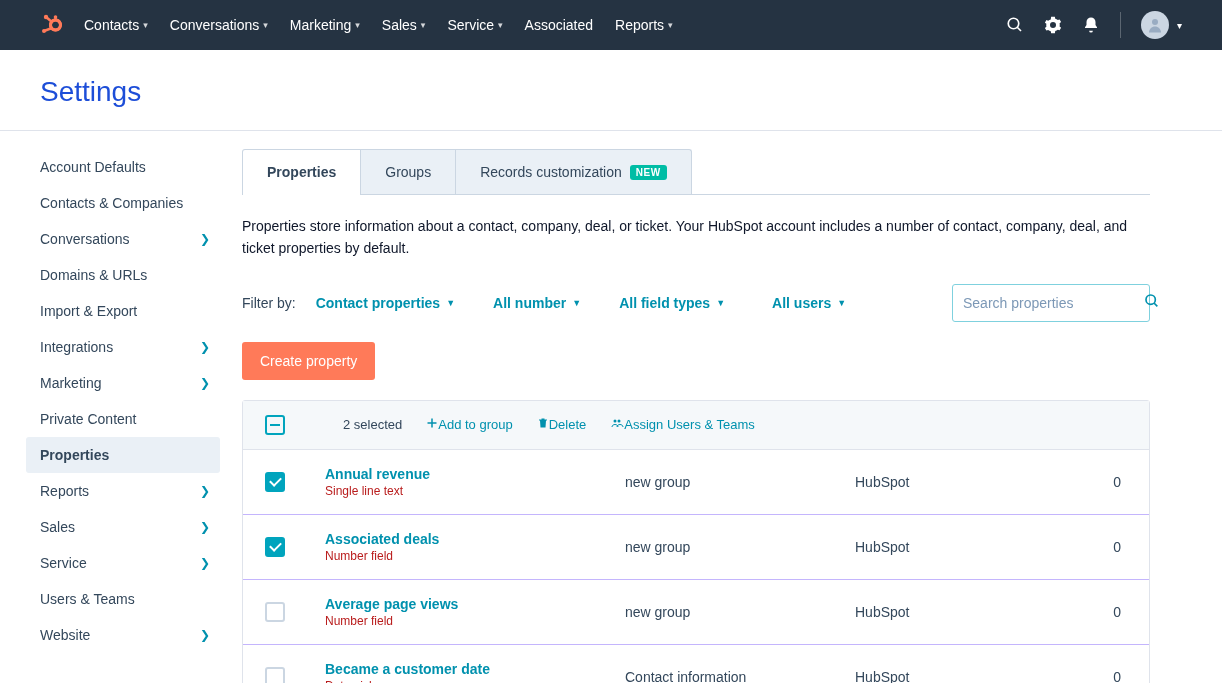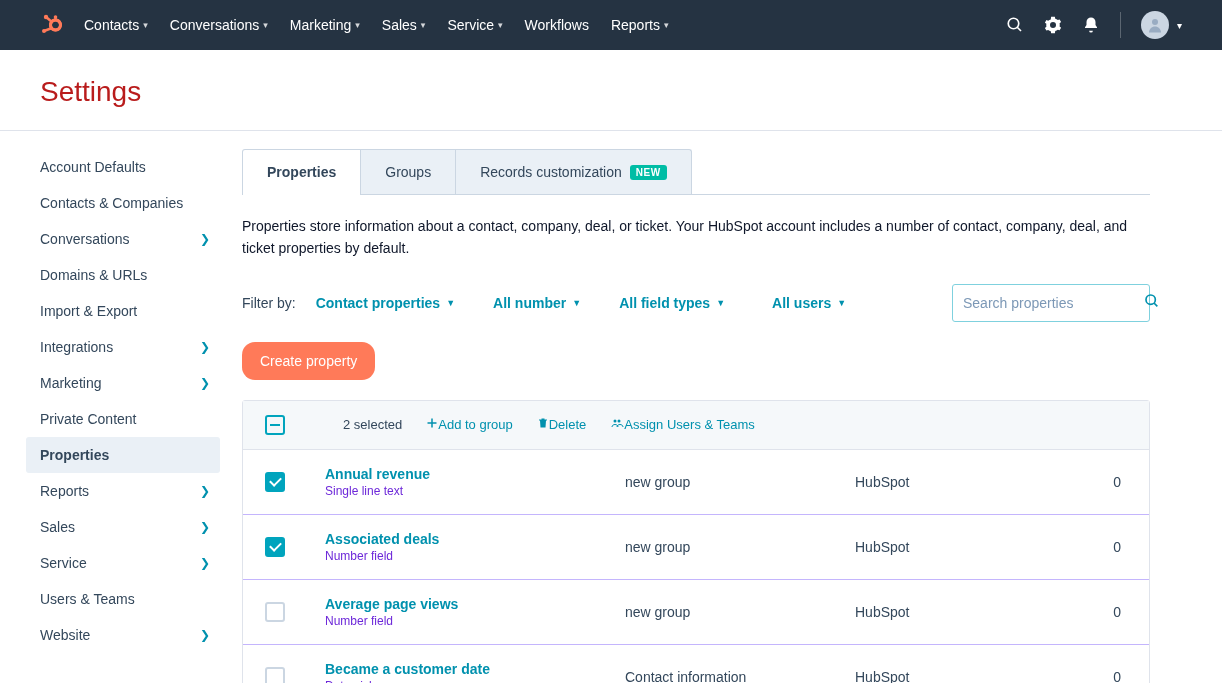--- a/index.html
+++ b/index.html
@@ -10,21 +10,21 @@
   .topnav .logo svg { display: block; }
   .nav-items { display: flex; gap: 22px; flex: 1; }
   .nav-item { color: #fff; font-size: 14px; cursor: pointer; display: flex; align-items: center; gap: 4px; }
   .nav-item .chev { font-size: 9px; opacity: 0.8; }
   .nav-right { display: flex; align-items: center; gap: 20px; }
   .nav-icon { color: #fff; cursor: pointer; display: flex; align-items: center; }
   .vdivider { width: 1px; height: 26px; background: rgba(255,255,255,0.25); }
   .avatar { width: 28px; height: 28px; border-radius: 50%; background: #cbd6e2; display: flex; align-items: center; justify-content: center; }
   .avatar svg { fill: #99acc2; }
   
-  .page-title { font-size: 28px; font-weight: 400; color: #b91c1c; padding: 26px 40px 22px; }
+  .page-title { font-size: 28px; font-weight: 400; color: #1d4ed8; padding: 26px 40px 22px; }
   .hdivider { border-bottom: 1px solid #dfe3eb; }
   
   .main { display: flex; }
   .sidebar { width: 230px; padding: 18px 0; }
   .sidebar-item { display: flex; align-items: center; justify-content: space-between; padding: 10px 20px 10px 40px; font-size: 14px; color: #33475b; cursor: pointer; }
   .sidebar-item.active { background: #eaf0f6; font-weight: 600; border-radius: 3px; margin: 0 10px 0 26px; padding-left: 14px; padding-right: 12px;}
   .sidebar-item .chev-r { color: #0091ae; font-size: 12px; }
   
   .content { flex: 1; padding: 18px 40px 0 12px; max-width: 960px;}
   
@@ -41,38 +41,38 @@
   
   .filterbar { display: flex; align-items: center; gap: 20px; padding-bottom: 20px; flex-wrap: wrap;}
   .filterbar .label { color: #33475b; }
   .filter-pill { color: #0091ae; font-weight: 600; font-size: 14px; cursor: pointer; display: flex; align-items: center; gap: 6px; }
   .filter-pill .caret { font-size: 9px; }
   .spacer { flex: 1; }
   .search-box { border: 1px solid #7fd1de; border-radius: 3px; height: 38px; width: 198px; display: flex; align-items: center; padding: 0 10px; }
   .search-box input { border: none; outline: none; flex: 1; font-size: 14px; color: #33475b; background: transparent; }
   .search-box input::placeholder { color: #7c98b6; }
   .search-box .sicon { color: #0091ae; }
-  .create-btn { background: #ff7a59; color: #fff; border: none; border-radius: 13px; height: 38px; padding: 0 18px; font-size: 14px; font-weight: 500; cursor: pointer; }
+  .create-btn { background: #ff7a59; color: #fff; border: none; border-radius: 3px; height: 38px; padding: 0 18px; font-size: 14px; font-weight: 500; cursor: pointer; }
   
   .table { border: 1px solid #dfe3eb; border-radius: 3px; }
   .toolbar-row { background: #f5f8fa; display: flex; align-items: center; padding: 14px 22px; gap: 24px; border-bottom: 1px solid #dfe3eb; }
   .check-indeterminate { width: 20px; height: 20px; border: 2px solid #00a4bd; border-radius: 3px; display: flex; align-items: center; justify-content: center; cursor: pointer;}
   .check-indeterminate .bar { width: 10px; height: 2.5px; background: #00a4bd; }
   .sel-count { color: #33475b; font-size: 13px; margin-left: 34px;}
   .tool-action { color: #0091ae; font-weight: 400; font-size: 13px; cursor: pointer; display: flex; align-items: flex-start; gap: 0; }
   
   .trow { display: flex; align-items: center; padding: 16px 22px; border-bottom: 1px solid #c4b5fd; }
   .trow:last-child { border-bottom: none; }
   .tcheck { width: 60px; }
   .checkbox { width: 20px; height: 20px; border: 2px solid #cbd6e2; border-radius: 3px; cursor: pointer; display: flex; align-items: center; justify-content: center;}
   .checkbox.checked { background: #00a4bd; border-color: #00a4bd; }
   .checkbox.checked::after { content: ""; width: 5px; height: 9px; border: solid #fff; border-width: 0 2.5px 2.5px 0; transform: rotate(45deg); margin-top: -2px;}
   .tname { flex: 0 0 300px; }
   .tname .pname { color: #0091ae; font-weight: 600; font-size: 14px; }
-  .tname .ptype { color: #6d28d9; font-size: 12px; margin-top: 2px; }
+  .tname .ptype { color: #b91c1c; font-size: 12px; margin-top: 2px; }
   .tgroup { flex: 0 0 230px; color: #33475b; font-size: 14px; }
   .tcreated { flex: 0 0 190px; color: #33475b; font-size: 14px; }
   .tcount { flex: 1; text-align: right; color: #33475b; font-size: 14px; padding-right: 6px;}
 </style>
 </head>
 <body>
 
 <div class="topnav">
   <div class="logo">
     <svg width="24" height="24" viewBox="0 0 24 24">
@@ -103,21 +103,21 @@
       </div>
       <div class="nav-item">
         <span>Sales</span>
         <span class="chev">▾</span>
       </div>
       <div class="nav-item">
         <span>Service</span>
         <span class="chev">▾</span>
       </div>
       <div class="nav-item">
-        <span>Workflows</span>
+        <span>Associated</span>
       </div>
       <div class="nav-item">
         <span>Reports</span>
         <span class="chev">▾</span>
       </div>
     </div>
   <div class="nav-right">
     <div class="nav-icon">
       <svg width="18" height="18" viewBox="0 0 24 24" fill="none" stroke="currentColor" stroke-width="2.2">
           <circle cx="10" cy="10" r="7"></circle>

